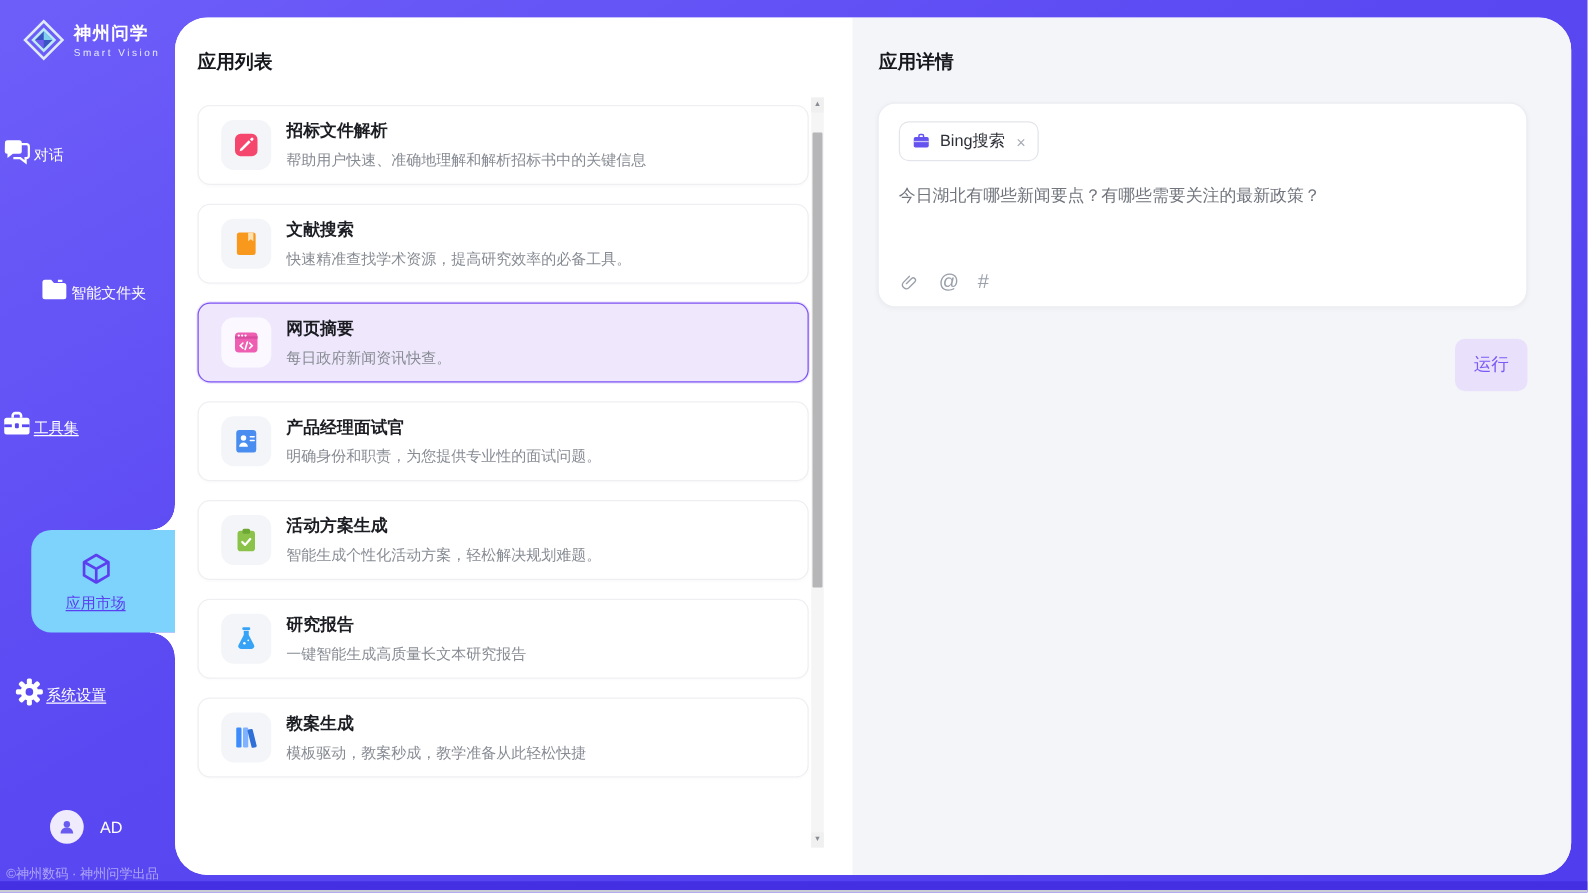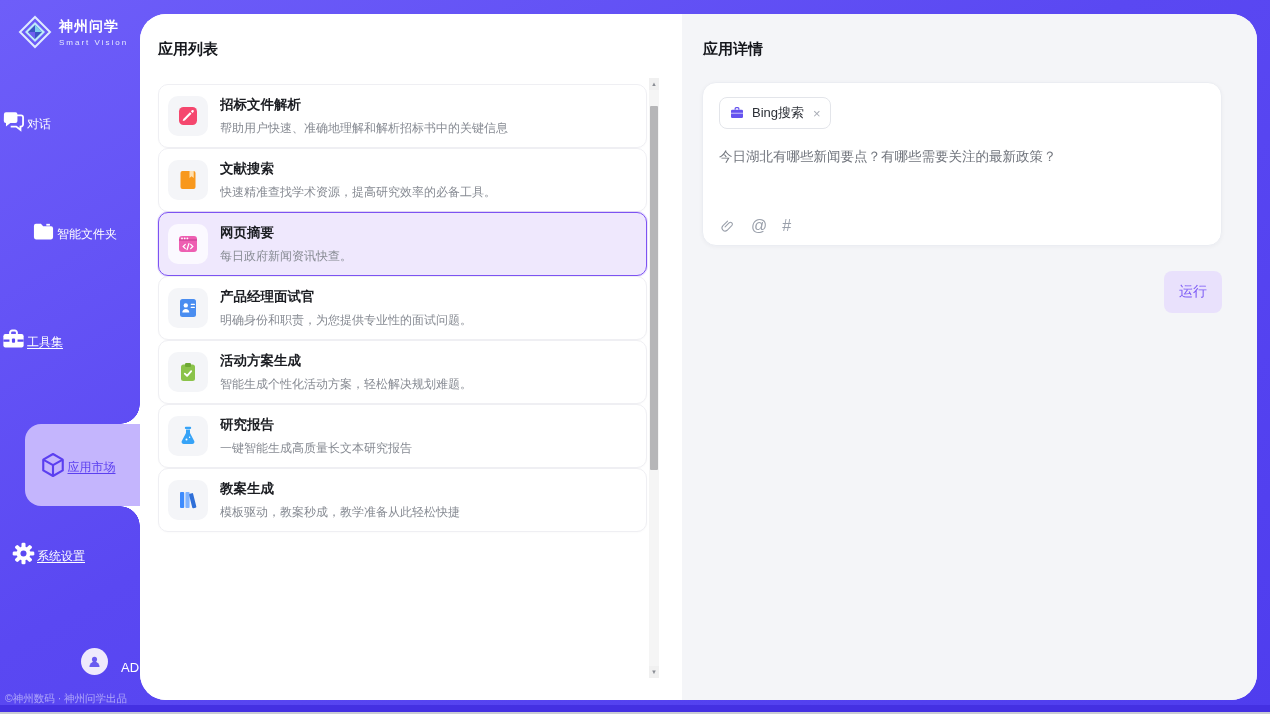--- a/index.html
+++ b/index.html
@@ -19,46 +19,46 @@
   .logo-text .cn { font-size:14px; font-weight:bold; letter-spacing:1px; }
   .logo-text .en { font-size:8px; letter-spacing:2px; color:#e6ebff; margin-top:2px; }
   .nav-item { position:absolute; left:0; width:140px; display:flex; flex-direction:row; align-items:center; cursor:pointer; }
   .nav-item .lbl { font-size:12px; margin-top:6px; color:#fff; }
   .nav-item .lbl.u { text-decoration:underline; text-underline-offset:2px; }
   .nav-chat   { top:108px; }
   .nav-folder { top:218px;padding-left:30px; }
   .nav-tools  { top:326px; }
   .nav-gear   { top:540px;padding-left:10px; }
   
-  .nav-active { position:absolute; top:424px; left:25px; width:115px; height:82px; background:#c4b5fd;
-                border-radius:16px 0 0 16px; display:flex; align-items:center;
+  .nav-active { position:absolute; top:424px; left:25px; width:115px; height:82px; background:#7dd3fc;
+                border-radius:16px 0 0 16px; display:flex; flex-direction:column; align-items:center;
                 justify-content:center; padding-right:12px; cursor:pointer; }
   .nav-active .lbl { font-size:12px; color:#5b3ff0; margin-top:4px; text-decoration:underline; text-underline-offset:2px; }
   .fillet { position:absolute; right:0; width:20px; height:20px; }
   .fillet.top    { top:-20px;    background:radial-gradient(circle at 0 0,  rgba(0,0,0,0) 19.5px, #fff 20px); }
   .fillet.bottom { bottom:-20px; background:radial-gradient(circle at 0 100%,rgba(0,0,0,0) 19.5px, #fff 20px); }
-  .user-row { position:absolute; top:648px; left:0; width:164px; display:flex; align-items:flex-end; cursor:pointer;padding-left:41px; }
+  .user-row { position:absolute; top:648px; left:0; width:164px; display:flex; align-items:center; cursor:pointer; }
   .avatar { width:27px; height:27px; border-radius:50%; background:#efeafc; margin-left:40px;
             display:flex; align-items:center; justify-content:center; }
   .user-name { font-size:13px; margin-left:13px; color:#fff; }
   .side-footer { position:absolute; bottom:8px; left:5px; font-size:10.5px; color:rgba(255,255,255,.5); white-space:nowrap; }
 
   
   .content { position:absolute; left:140px; top:14px; width:1117px; height:686px; background:#fff;
              border-radius:26px; overflow:hidden; display:flex; }
   .pane-left  { position:relative; width:542px; height:100%; background:#fff; }
   .pane-right { position:relative; flex:1; height:100%; background:#f4f5f8; }
   .pane-title { position:absolute; top:26px; font-size:15px; font-weight:bold; color:#16181d; }
   .pane-left  .pane-title { left:18px; }
   .pane-right .pane-title { left:21px; }
 
   
   .list { position:absolute; left:18px; top:70px; width:489px; }
-  .card { height:64px; border:1px solid #efeff3; border-radius:10px; background:#fff;
-          display:flex; align-items:center; padding:0 9px; cursor:pointer;
+  .card { height:64px; margin-bottom:15px; border:1px solid #efeff3; border-radius:10px; background:#fff;
+          display:flex; align-items:center; padding:0 18px; cursor:pointer;
           box-shadow:0 1px 2px rgba(20,20,40,.02); }
   .card.selected { background:#efe8fd; border:1px solid #7d53f2; box-shadow:0 0 0 1px rgba(125,83,242,.15); }
   .icon-box { width:40px; height:40px; border-radius:10px; background:#f4f5f8; flex:none;
               display:flex; align-items:center; justify-content:center; }
   .card.selected .icon-box { background:#fbf9ff; }
   .card-texts { margin-left:12px; overflow:hidden; }
   .card-title { font-size:13.5px; font-weight:bold; color:#1b1d22; }
   .card-desc  { font-size:12px; color:#878b93; margin-top:6px; white-space:nowrap; }
 
   

